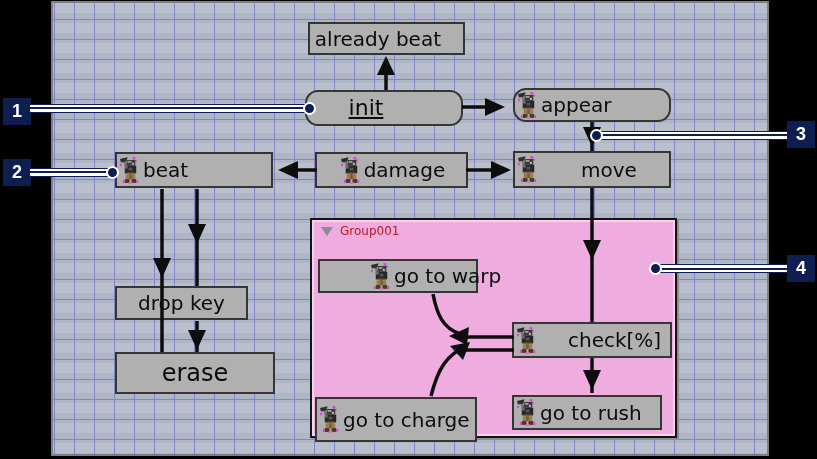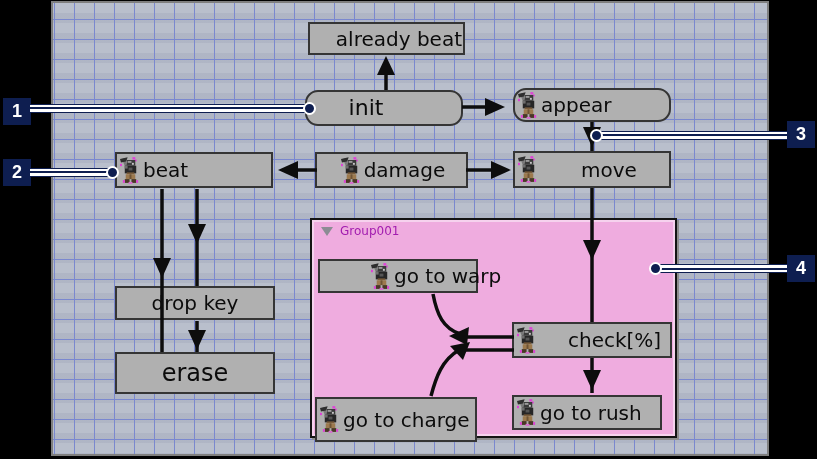--- a/index.html
+++ b/index.html
@@ -19,21 +19,21 @@
   .node{position:absolute;box-sizing:border-box;background:#b0b0b0;border:2px solid #353535;
     color:#0b0b0b;font-size:20px;line-height:1;display:flex;align-items:center;z-index:20;}
   .node .lbl{white-space:nowrap;}
   .sprite{width:21px;height:27px;margin:0 2px 0 3px;flex:none;}
   .center{justify-content:center;}
   
   .group{position:absolute;left:310px;top:218px;width:367px;height:220px;box-sizing:border-box;
     background:#efacdf;border:2px solid #141414;
     box-shadow:2px 2px 0 #8d8d8d, inset 0 0 0 2px #f6d2ee;z-index:10;}
   .group-header{position:absolute;left:9px;top:4px;display:flex;align-items:center;gap:7px;
-    font-size:12px;color:#a21caf;font-family:"DejaVu Sans",sans-serif;}
+    font-size:12px;color:#b91c1c;font-family:"DejaVu Sans",sans-serif;}
   .tri-down{width:0;height:0;border-left:6px solid transparent;border-right:6px solid transparent;
     border-top:9px solid #8c8c94;}
   
   .wires{position:absolute;left:0;top:0;z-index:30;pointer-events:none;}
   
   .co-box{position:absolute;width:28px;height:27px;background:#0e1e50;color:#fff;
     display:flex;align-items:center;justify-content:center;font:bold 18px "Liberation Sans",sans-serif;
     z-index:40;}
   .co-line{position:absolute;height:9px;z-index:40;
     background:linear-gradient(180deg,#0e1e50 0 1px,#ffffff 1px 3.5px,#0e1e50 3.5px 5.5px,#ffffff 5.5px 8px,#0e1e50 8px 9px);}
@@ -74,25 +74,25 @@
 
   <div class="canvas"></div>
 
   <div class="group">
     <div class="group-header">
       <span class="tri-down"></span>
       <span>Group001</span>
     </div>
   </div>
 
-  <div class="node" style="left:308px;top:22px;width:157px;height:33px;justify-content:flex-end;padding-right:1px;">
+  <div class="node" style="left:308px;top:22px;width:157px;height:33px;justify-content:flex-end;padding-right:22px;">
     <span class="lbl">already beat</span>
   </div>
 
-  <div class="node center" style="left:305px;top:90px;width:158px;height:36px;border-radius:13px;padding-right:36px;font-size:22px;">
+  <div class="node center" style="left:305px;top:90px;width:158px;height:36px;border-radius:13px;padding-right:36px;font-size:22px;text-decoration:underline;">
     <span class="lbl">init</span>
   </div>
 
   <div class="node" style="left:513px;top:88px;width:158px;height:34px;border-radius:13px;">
     <svg class="sprite" viewBox="0 0 22 28">
         <use href="#spr"></use>
       </svg>
     <span class="lbl">appear</span>
   </div>
 
@@ -110,21 +110,21 @@
     <span class="lbl">damage</span>
   </div>
 
   <div class="node" style="left:513px;top:151px;width:158px;height:37px;gap:40px;">
     <svg class="sprite" viewBox="0 0 22 28">
         <use href="#spr"></use>
       </svg>
     <span class="lbl">move</span>
   </div>
 
-  <div class="node center" style="left:115px;top:286px;width:160px;height:34px;">
+  <div class="node center" style="left:115px;top:286px;width:133px;height:34px;">
     <span class="lbl">drop key</span>
   </div>
 
   <div class="node center" style="left:115px;top:352px;width:160px;height:42px;font-size:24px;">
     <span class="lbl">erase</span>
   </div>
 
   <div class="node" style="left:318px;top:259px;width:160px;height:34px;padding-left:48px;">
     <svg class="sprite" viewBox="0 0 22 28">
         <use href="#spr"></use>

